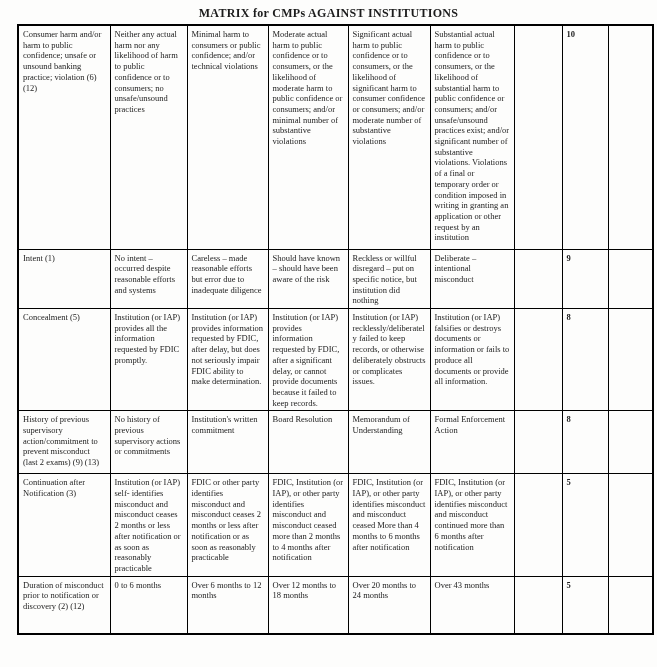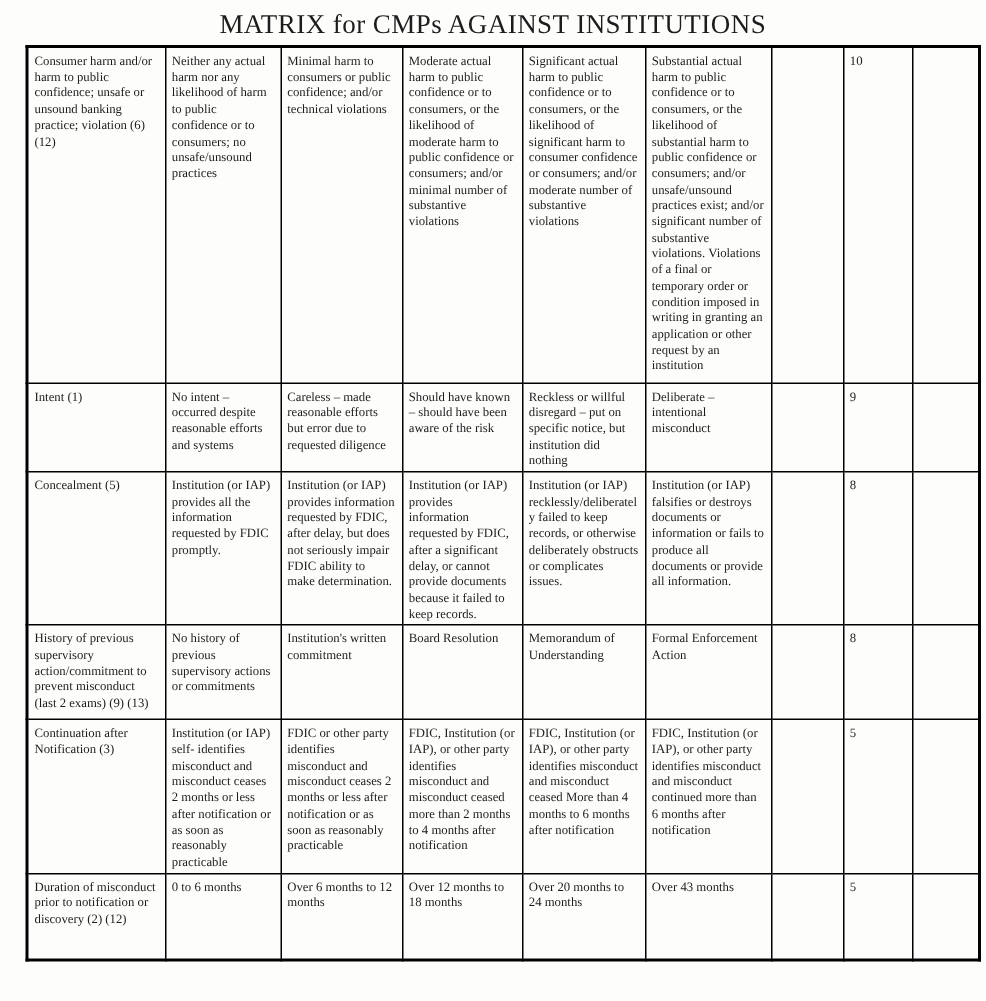--- a/index.html
+++ b/index.html
@@ -13,22 +13,22 @@
     -webkit-font-smoothing: antialiased;
   }
   .page {
     position: relative;
     width: 657px;
     height: 667px;
     overflow: hidden;
   }
   .page-title {
     text-align: center;
-    font-weight: normal;
-    font-size: 18px;
+    font-weight: bold;
+    font-size: 12px;
     letter-spacing: 0.3px;
     padding-top: 6px;
     margin: 0 0 3px 0;
   }
   table.matrix {
     border-collapse: collapse;
     table-layout: fixed;
     margin-left: 17px;
     width: 635px;
     border: 2px solid #000;
@@ -48,20 +48,21 @@
     text-align: center;
     vertical-align: middle;
     font-weight: bold;
     font-size: 8.8px;
     line-height: 1.2;
     padding: 2px 3px;
   }
   td.num {
     text-align: center;
     padding-top: 12px;
+    font-weight: bold;
   }
   tr.rh  { height: 33px; }
   tr.r1  { height: 224px; }
   tr.r2  { height: 58px; }
   tr.r3  { height: 97px; }
   tr.r4  { height: 63px; }
   tr.r5  { height: 100px; margin-left: 16px; }
   tr.r6  { height: 58px; }
 </style>
 </head>
@@ -94,21 +95,21 @@
       <td>Significant actual harm to public confidence or to consumers, or the likelihood of significant harm to consumer confidence or consumers; and/or moderate number of substantive violations</td>
       <td>Substantial actual harm to public confidence or to consumers, or the likelihood of substantial harm to public confidence or consumers; and/or unsafe/unsound practices exist; and/or significant number of substantive violations. Violations of a final or temporary order or condition imposed in writing in granting an application or other request by an institution</td>
       <td class="num"></td>
       <td class="num">10</td>
       <td class="num"></td>
     </tr>
 
     <tr class="r2">
       <td>Intent (1)</td>
       <td>No intent – occurred despite reasonable efforts and systems</td>
-      <td>Careless – made reasonable efforts but error due to requested diligence</td>
+      <td>Careless – made reasonable efforts but error due to inadequate diligence</td>
       <td>Should have known – should have been aware of the risk</td>
       <td>Reckless or willful disregard – put on specific notice, but institution did nothing</td>
       <td>Deliberate – intentional misconduct</td>
       <td class="num"></td>
       <td class="num">9</td>
       <td class="num"></td>
     </tr>
 
     <tr class="r3">
       <td>Concealment (5)</td>

